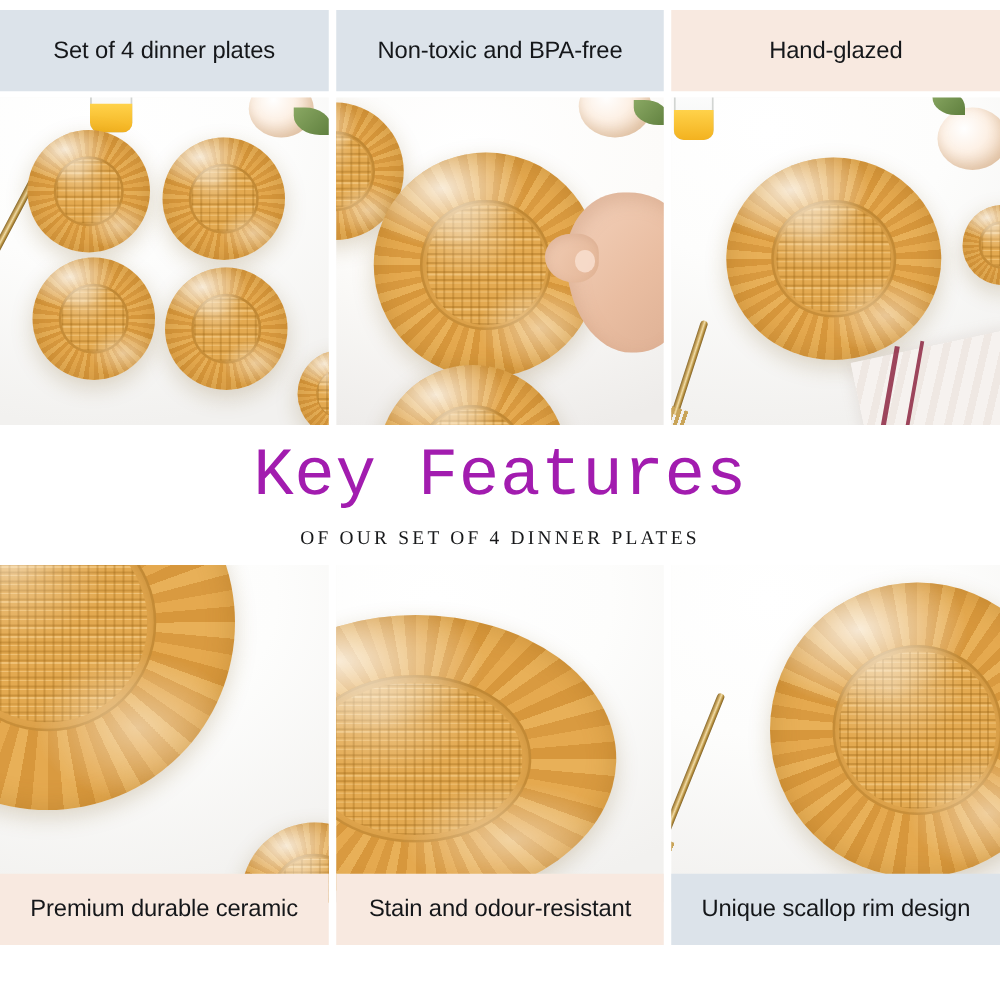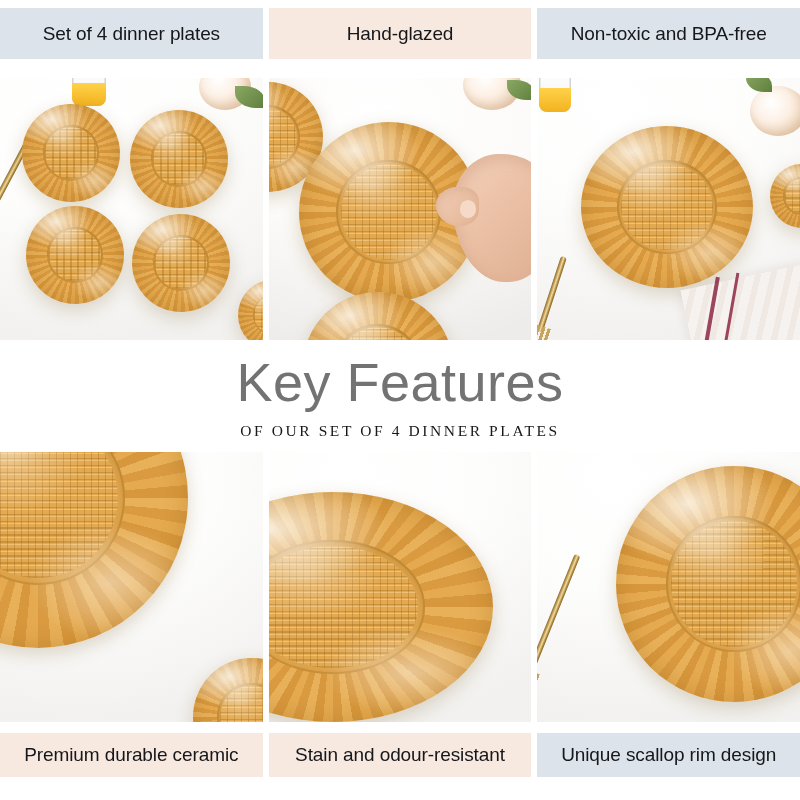--- a/index.html
+++ b/index.html
@@ -24,22 +24,22 @@
   }
 
   
   .caption-row {
     position: absolute;
     left: 0;
     width: 800px;
     display: flex;
     gap: 6px;
   }
-  .caption-row.top    { top: 8px;  height: 51px; }
-  .caption-row.bottom { top: 733px; height: 44px; justify-content: center; }
+  .caption-row.top    { top: 8px;  height: 65px; }
+  .caption-row.bottom { top: 699px; height: 57px; justify-content: center; }
 
   .caption {
     flex: 1 1 0;
     display: flex;
     align-items: center;
     justify-content: center;
     font-size: 19px;
     letter-spacing: -0.1px;
     color: #15171a;
     text-align: center;
@@ -270,25 +270,25 @@
     top: 344px;
     width: 800px;
     height: 106px;
     display: flex;
     flex-direction: column;
     align-items: center;
     justify-content: center;
     background: #ffffff;
   }
   .title-main {
-    font-family: Liberation Sans, sans-serif;
+    font-family: Liberation Mono, monospace;
     font-size: 54px;
     font-weight: 400;
     line-height: 1;
-    color: #737373;
+    color: #a21caf;
     letter-spacing: 0.5px;
     margin: 0 0 13px 0;
   }
   .title-sub {
     font-family: Liberation Serif, serif;
     font-size: 15.5px;
     font-weight: 400;
     color: #17181a;
     letter-spacing: 2.6px;
     margin: 0;
@@ -297,25 +297,25 @@
 </style>
 </head>
 <body>
 
 <div class="sheet">
 
   <div class="caption-row top">
     <div class="caption blue">
       <span>Set of 4 dinner plates</span>
     </div>
+    <div class="caption blue">
+      <span>Non-toxic and BPA-free</span>
+    </div>
     <div class="caption peach">
       <span>Hand-glazed</span>
-    </div>
-    <div class="caption blue">
-      <span>Non-toxic and BPA-free</span>
     </div>
   </div>
 
   <div class="photo-row upper">
 
     <div class="photo">
       <div class="tabletop"></div>
 
       <div class="glass" style="left:72px; top:-16px; width:34px; height:44px;">
         <div class="juice"></div>

